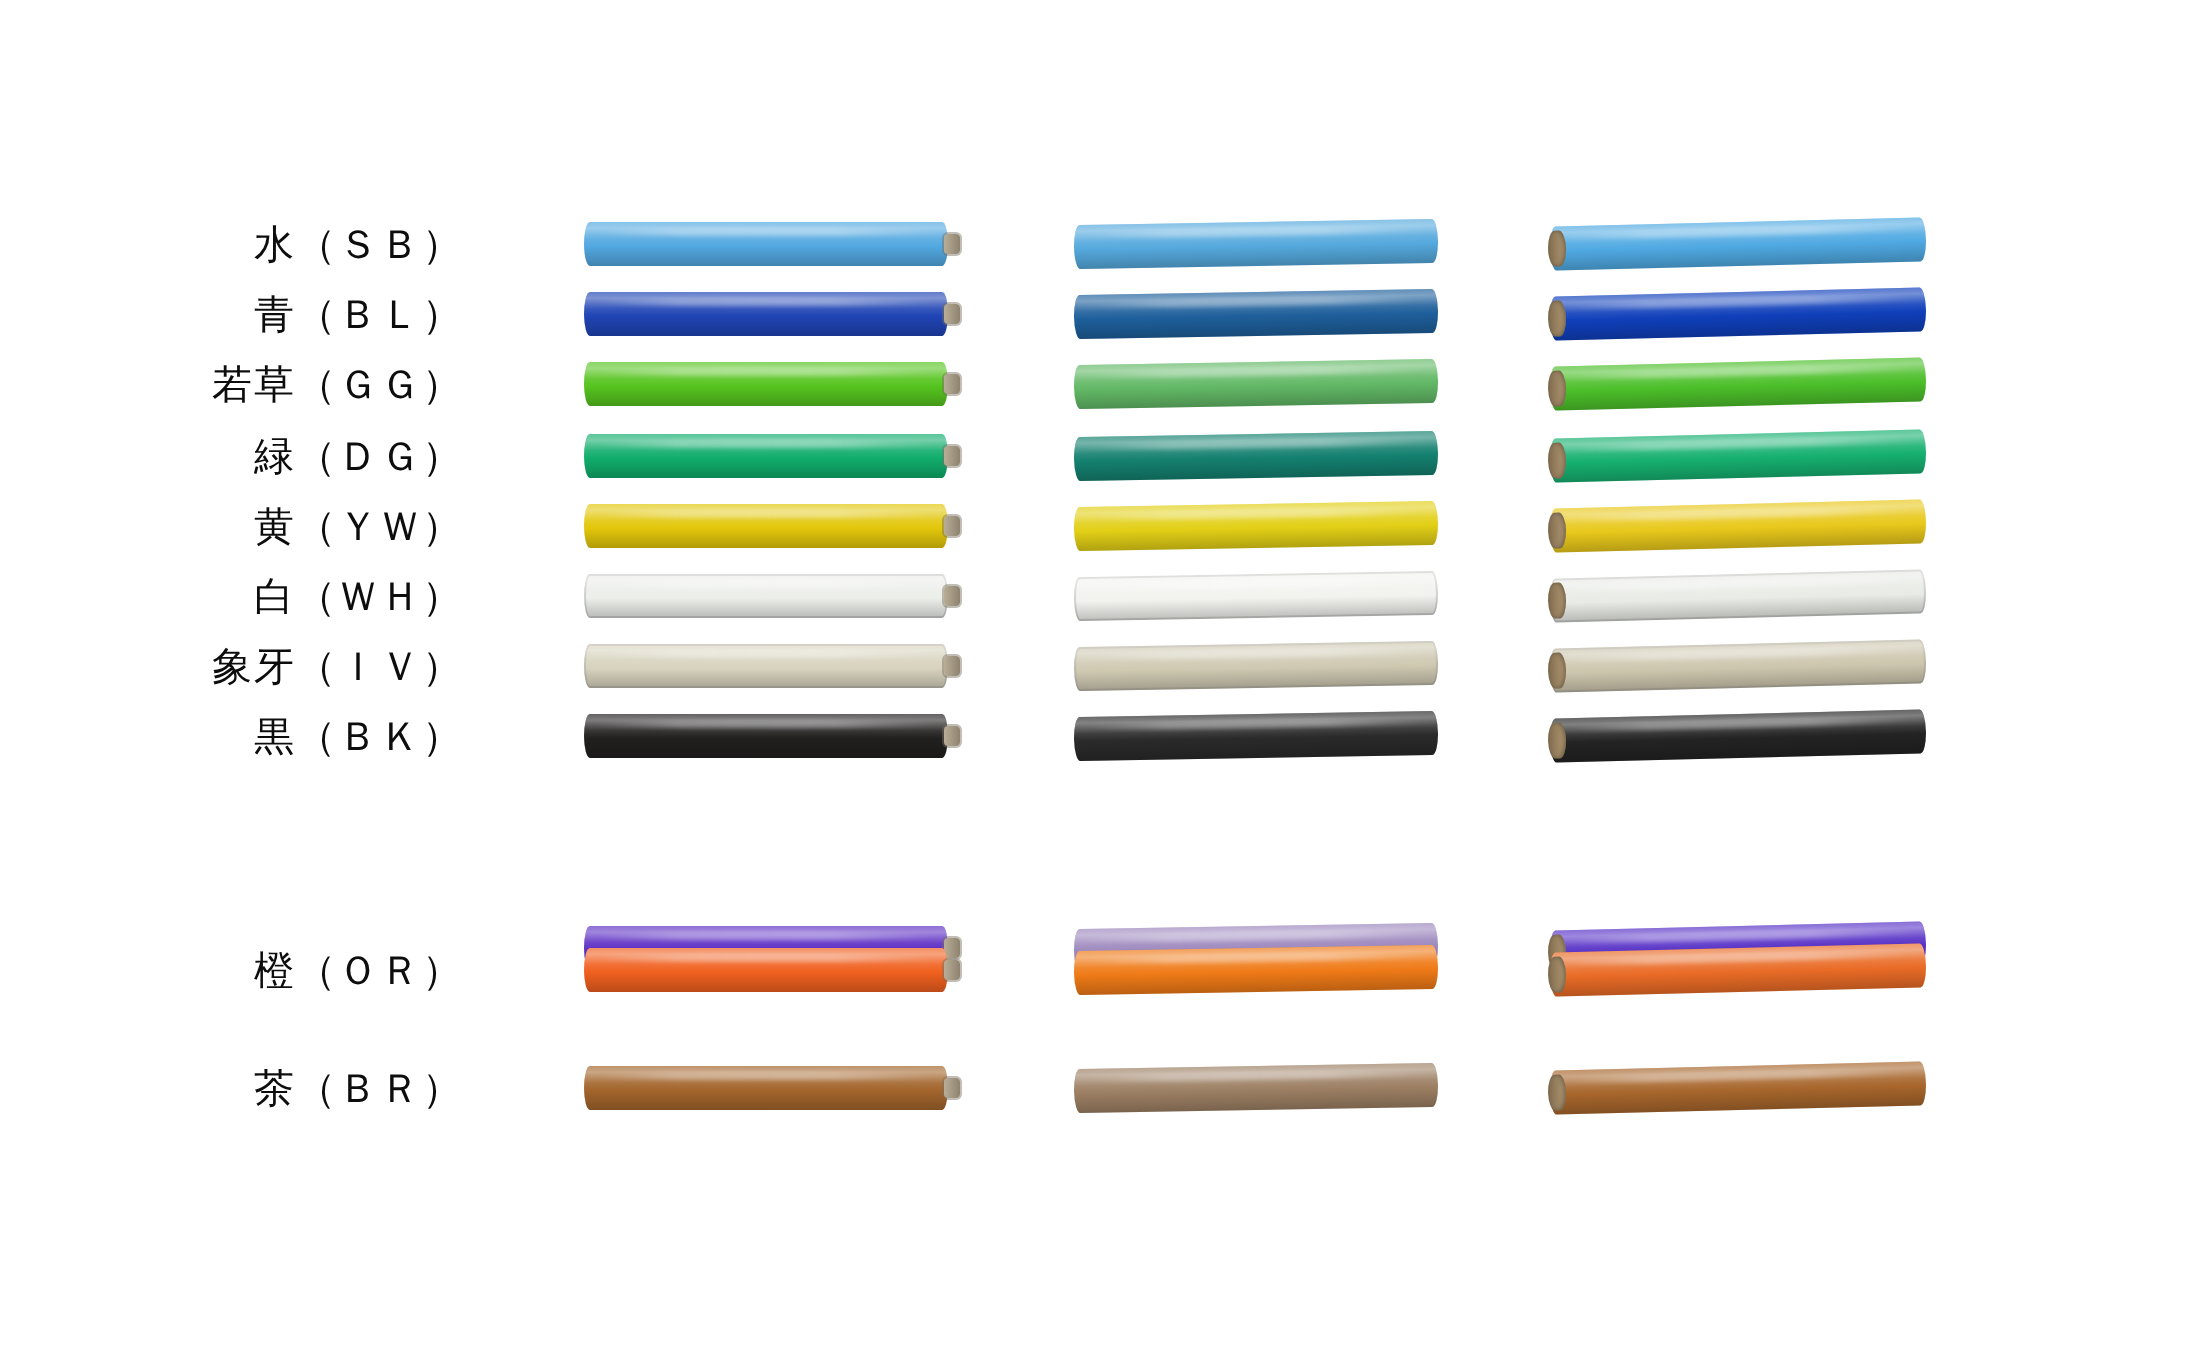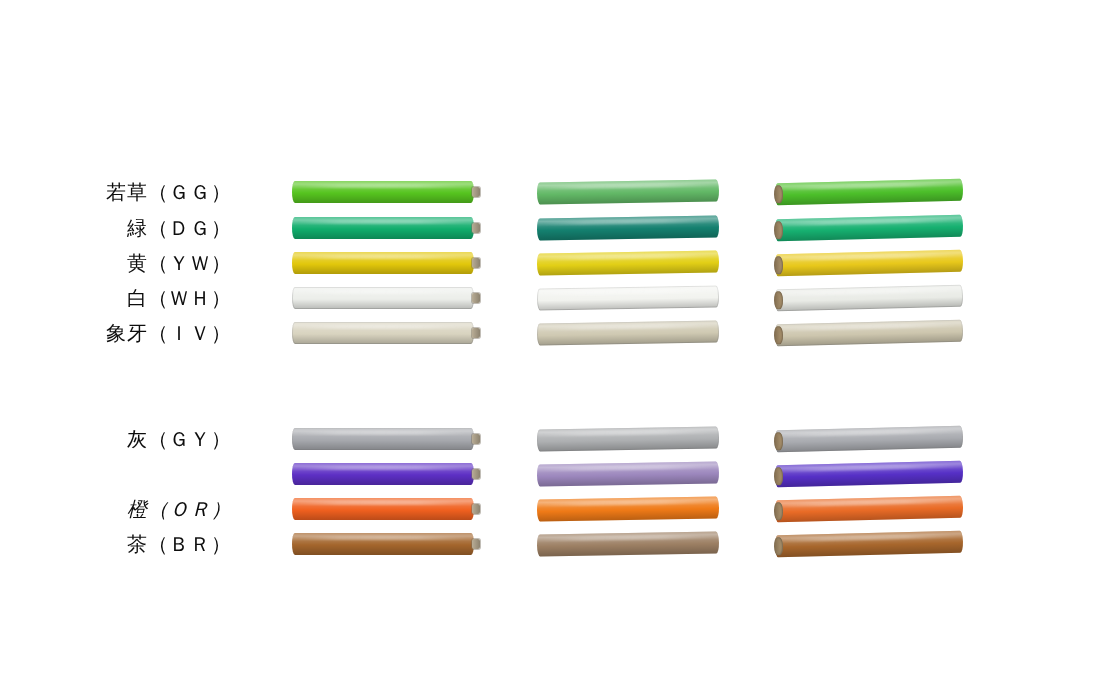--- a/index.html
+++ b/index.html
@@ -60,20 +60,60 @@
     box-shadow:inset -1px 0 2px rgba(0,0,0,.35);
   }
   .roll.tilt{transform:rotate(-1.45deg);}
   .roll.tilt2{transform:rotate(-1.0deg);}
   .roll.pale .body{box-shadow:inset 0 0 0 1px rgba(150,150,150,.35);}
 </style>
 </head>
 <body>
 
 <div id="chart">
+    <div class="row" style="top: 105px;">
+      <div class="label">水（ＳＢ）</div>
+      <div class="roll " style="left: 292px; width: 182px; height: 22px;">
+        <div class="body" style="background: rgb(82, 168, 224);"></div>
+        <div class="shade"></div>
+        <div class="gloss"></div>
+        <div class="cap-r"></div>
+      </div>
+      <div class="roll tilt2" style="left: 537px; width: 182px; height: 22px;">
+        <div class="body" style="background: rgb(85, 169, 221);"></div>
+        <div class="shade"></div>
+        <div class="gloss"></div>
+      </div>
+      <div class="roll tilt" style="left: 775px; width: 188px; height: 22px;">
+        <div class="body" style="background: rgb(79, 169, 226);"></div>
+        <div class="shade"></div>
+        <div class="gloss"></div>
+        <div class="cap-l"></div>
+      </div>
+    </div>
+    <div class="row" style="top: 140px;">
+      <div class="label">青（ＢＬ）</div>
+      <div class="roll " style="left: 292px; width: 182px; height: 22px;">
+        <div class="body" style="background: rgb(31, 68, 180);"></div>
+        <div class="shade"></div>
+        <div class="gloss"></div>
+        <div class="cap-r"></div>
+      </div>
+      <div class="roll tilt2" style="left: 537px; width: 182px; height: 22px;">
+        <div class="body" style="background: rgb(30, 95, 155);"></div>
+        <div class="shade"></div>
+        <div class="gloss"></div>
+      </div>
+      <div class="roll tilt" style="left: 775px; width: 188px; height: 22px;">
+        <div class="body" style="background: rgb(15, 63, 186);"></div>
+        <div class="shade"></div>
+        <div class="gloss"></div>
+        <div class="cap-l"></div>
+      </div>
+    </div>
     <div class="row" style="top: 211px;">
       <div class="label">緑（ＤＧ）</div>
       <div class="roll " style="left: 292px; width: 182px; height: 22px;">
         <div class="body" style="background: rgb(16, 173, 108);"></div>
         <div class="shade"></div>
         <div class="gloss"></div>
         <div class="cap-r"></div>
       </div>
       <div class="roll tilt2" style="left: 537px; width: 182px; height: 22px;">
         <div class="body" style="background: rgb(20, 128, 111);"></div>
@@ -160,35 +200,35 @@
         <div class="shade"></div>
         <div class="gloss"></div>
       </div>
       <div class="roll tilt pale" style="left: 775px; width: 188px; height: 22px;">
         <div class="body" style="background: rgb(205, 198, 174);"></div>
         <div class="shade"></div>
         <div class="gloss"></div>
         <div class="cap-l"></div>
       </div>
     </div>
-    <div class="row" style="top: 422px;">
-      <div class="label">灰（ＧＹ）</div>
-      <div class="roll  pale" style="left: 292px; width: 182px; height: 22px;">
-        <div class="body" style="background: rgb(167, 169, 174);"></div>
-        <div class="shade"></div>
-        <div class="gloss"></div>
-        <div class="cap-r"></div>
-      </div>
-      <div class="roll tilt2 pale" style="left: 537px; width: 182px; height: 22px;">
-        <div class="body" style="background: rgb(174, 176, 178);"></div>
-        <div class="shade"></div>
-        <div class="gloss"></div>
-      </div>
-      <div class="roll tilt pale" style="left: 775px; width: 188px; height: 22px;">
-        <div class="body" style="background: rgb(169, 171, 176);"></div>
+    <div class="row" style="top: 351px;">
+      <div class="label">黒（ＢＫ）</div>
+      <div class="roll " style="left: 292px; width: 182px; height: 22px;">
+        <div class="body" style="background: rgb(34, 31, 31);"></div>
+        <div class="shade"></div>
+        <div class="gloss"></div>
+        <div class="cap-r"></div>
+      </div>
+      <div class="roll tilt2" style="left: 537px; width: 182px; height: 22px;">
+        <div class="body" style="background: rgb(42, 42, 42);"></div>
+        <div class="shade"></div>
+        <div class="gloss"></div>
+      </div>
+      <div class="roll tilt" style="left: 775px; width: 188px; height: 22px;">
+        <div class="body" style="background: rgb(36, 35, 35);"></div>
         <div class="shade"></div>
         <div class="gloss"></div>
         <div class="cap-l"></div>
       </div>
     </div>
     <div class="row" style="top: 457px;">
       <div class="roll " style="left: 292px; width: 182px; height: 22px;">
         <div class="body" style="background: rgb(93, 47, 196);"></div>
         <div class="shade"></div>
         <div class="gloss"></div>
@@ -199,21 +239,21 @@
         <div class="shade"></div>
         <div class="gloss"></div>
       </div>
       <div class="roll tilt" style="left: 775px; width: 188px; height: 22px;">
         <div class="body" style="background: rgb(86, 48, 198);"></div>
         <div class="shade"></div>
         <div class="gloss"></div>
         <div class="cap-l"></div>
       </div>
     </div>
-    <div class="row" style="top: 492px; font-style: italic;">
+    <div class="row" style="top: 468px;">
       <div class="label">橙（ＯＲ）</div>
       <div class="roll " style="left: 292px; width: 182px; height: 22px;">
         <div class="body" style="background: rgb(240, 96, 31);"></div>
         <div class="shade"></div>
         <div class="gloss"></div>
         <div class="cap-r"></div>
       </div>
       <div class="roll tilt2" style="left: 537px; width: 182px; height: 22px;">
         <div class="body" style="background: rgb(239, 122, 23);"></div>
         <div class="shade"></div>

